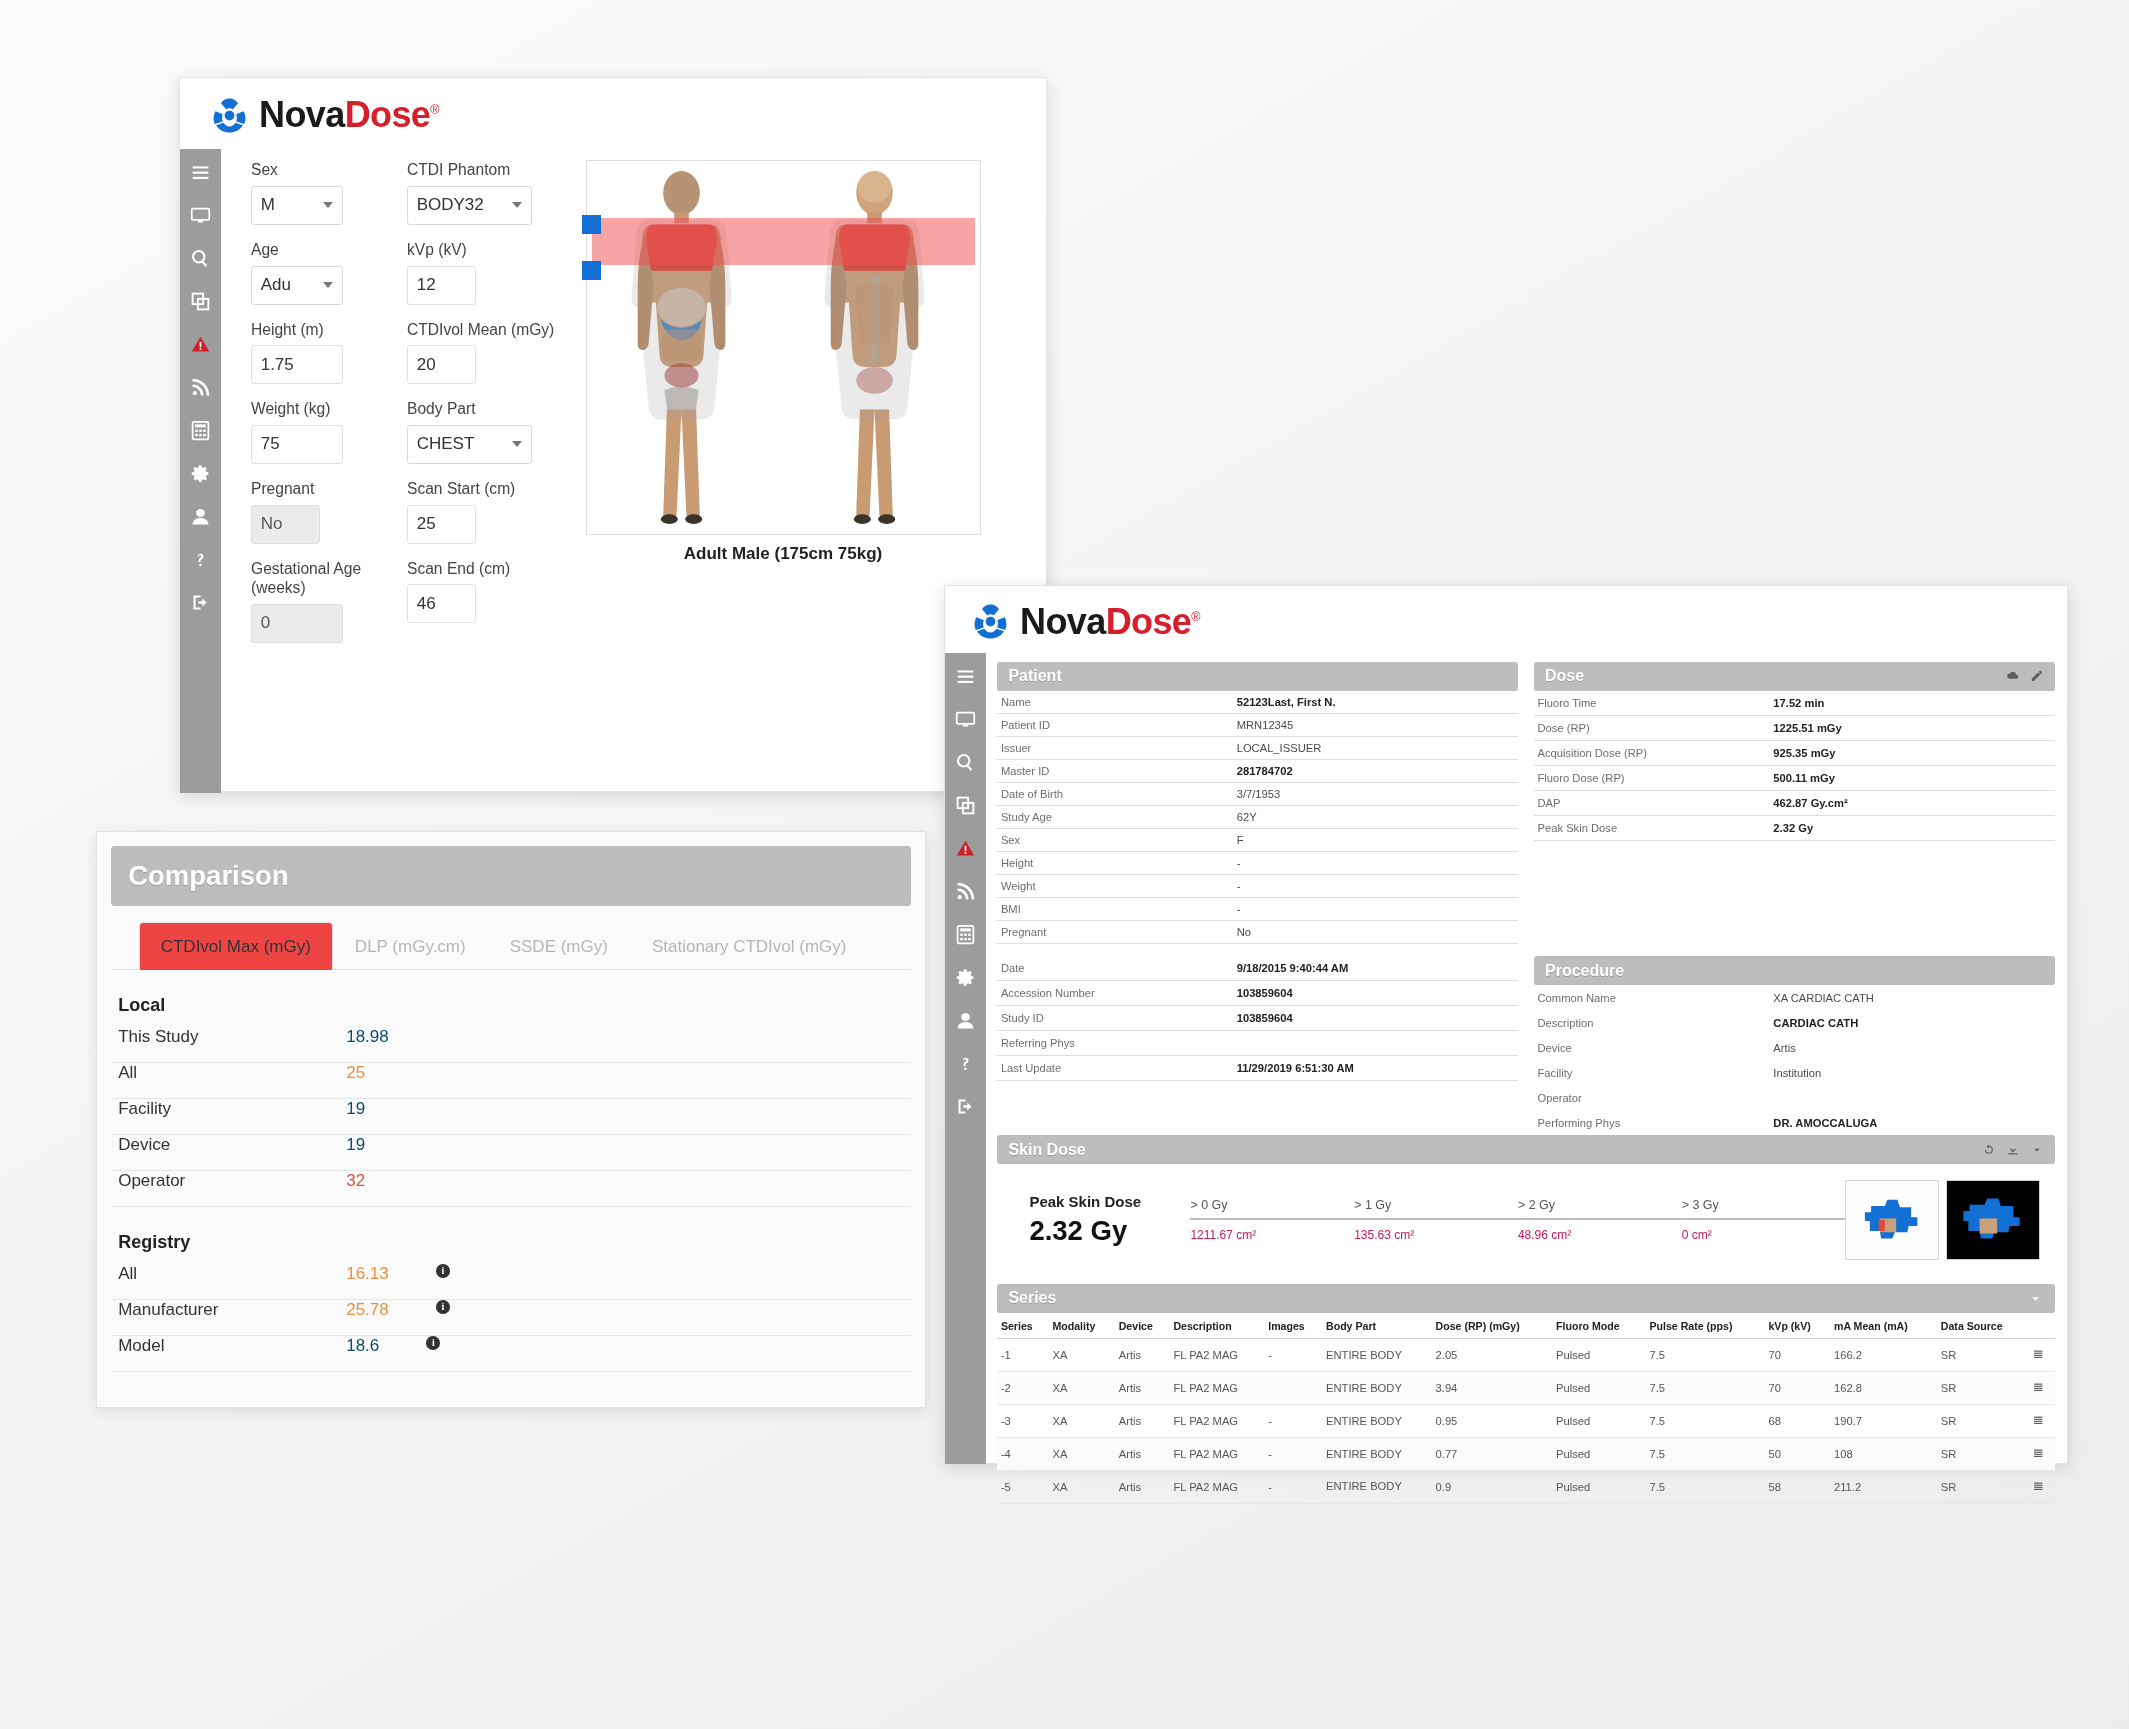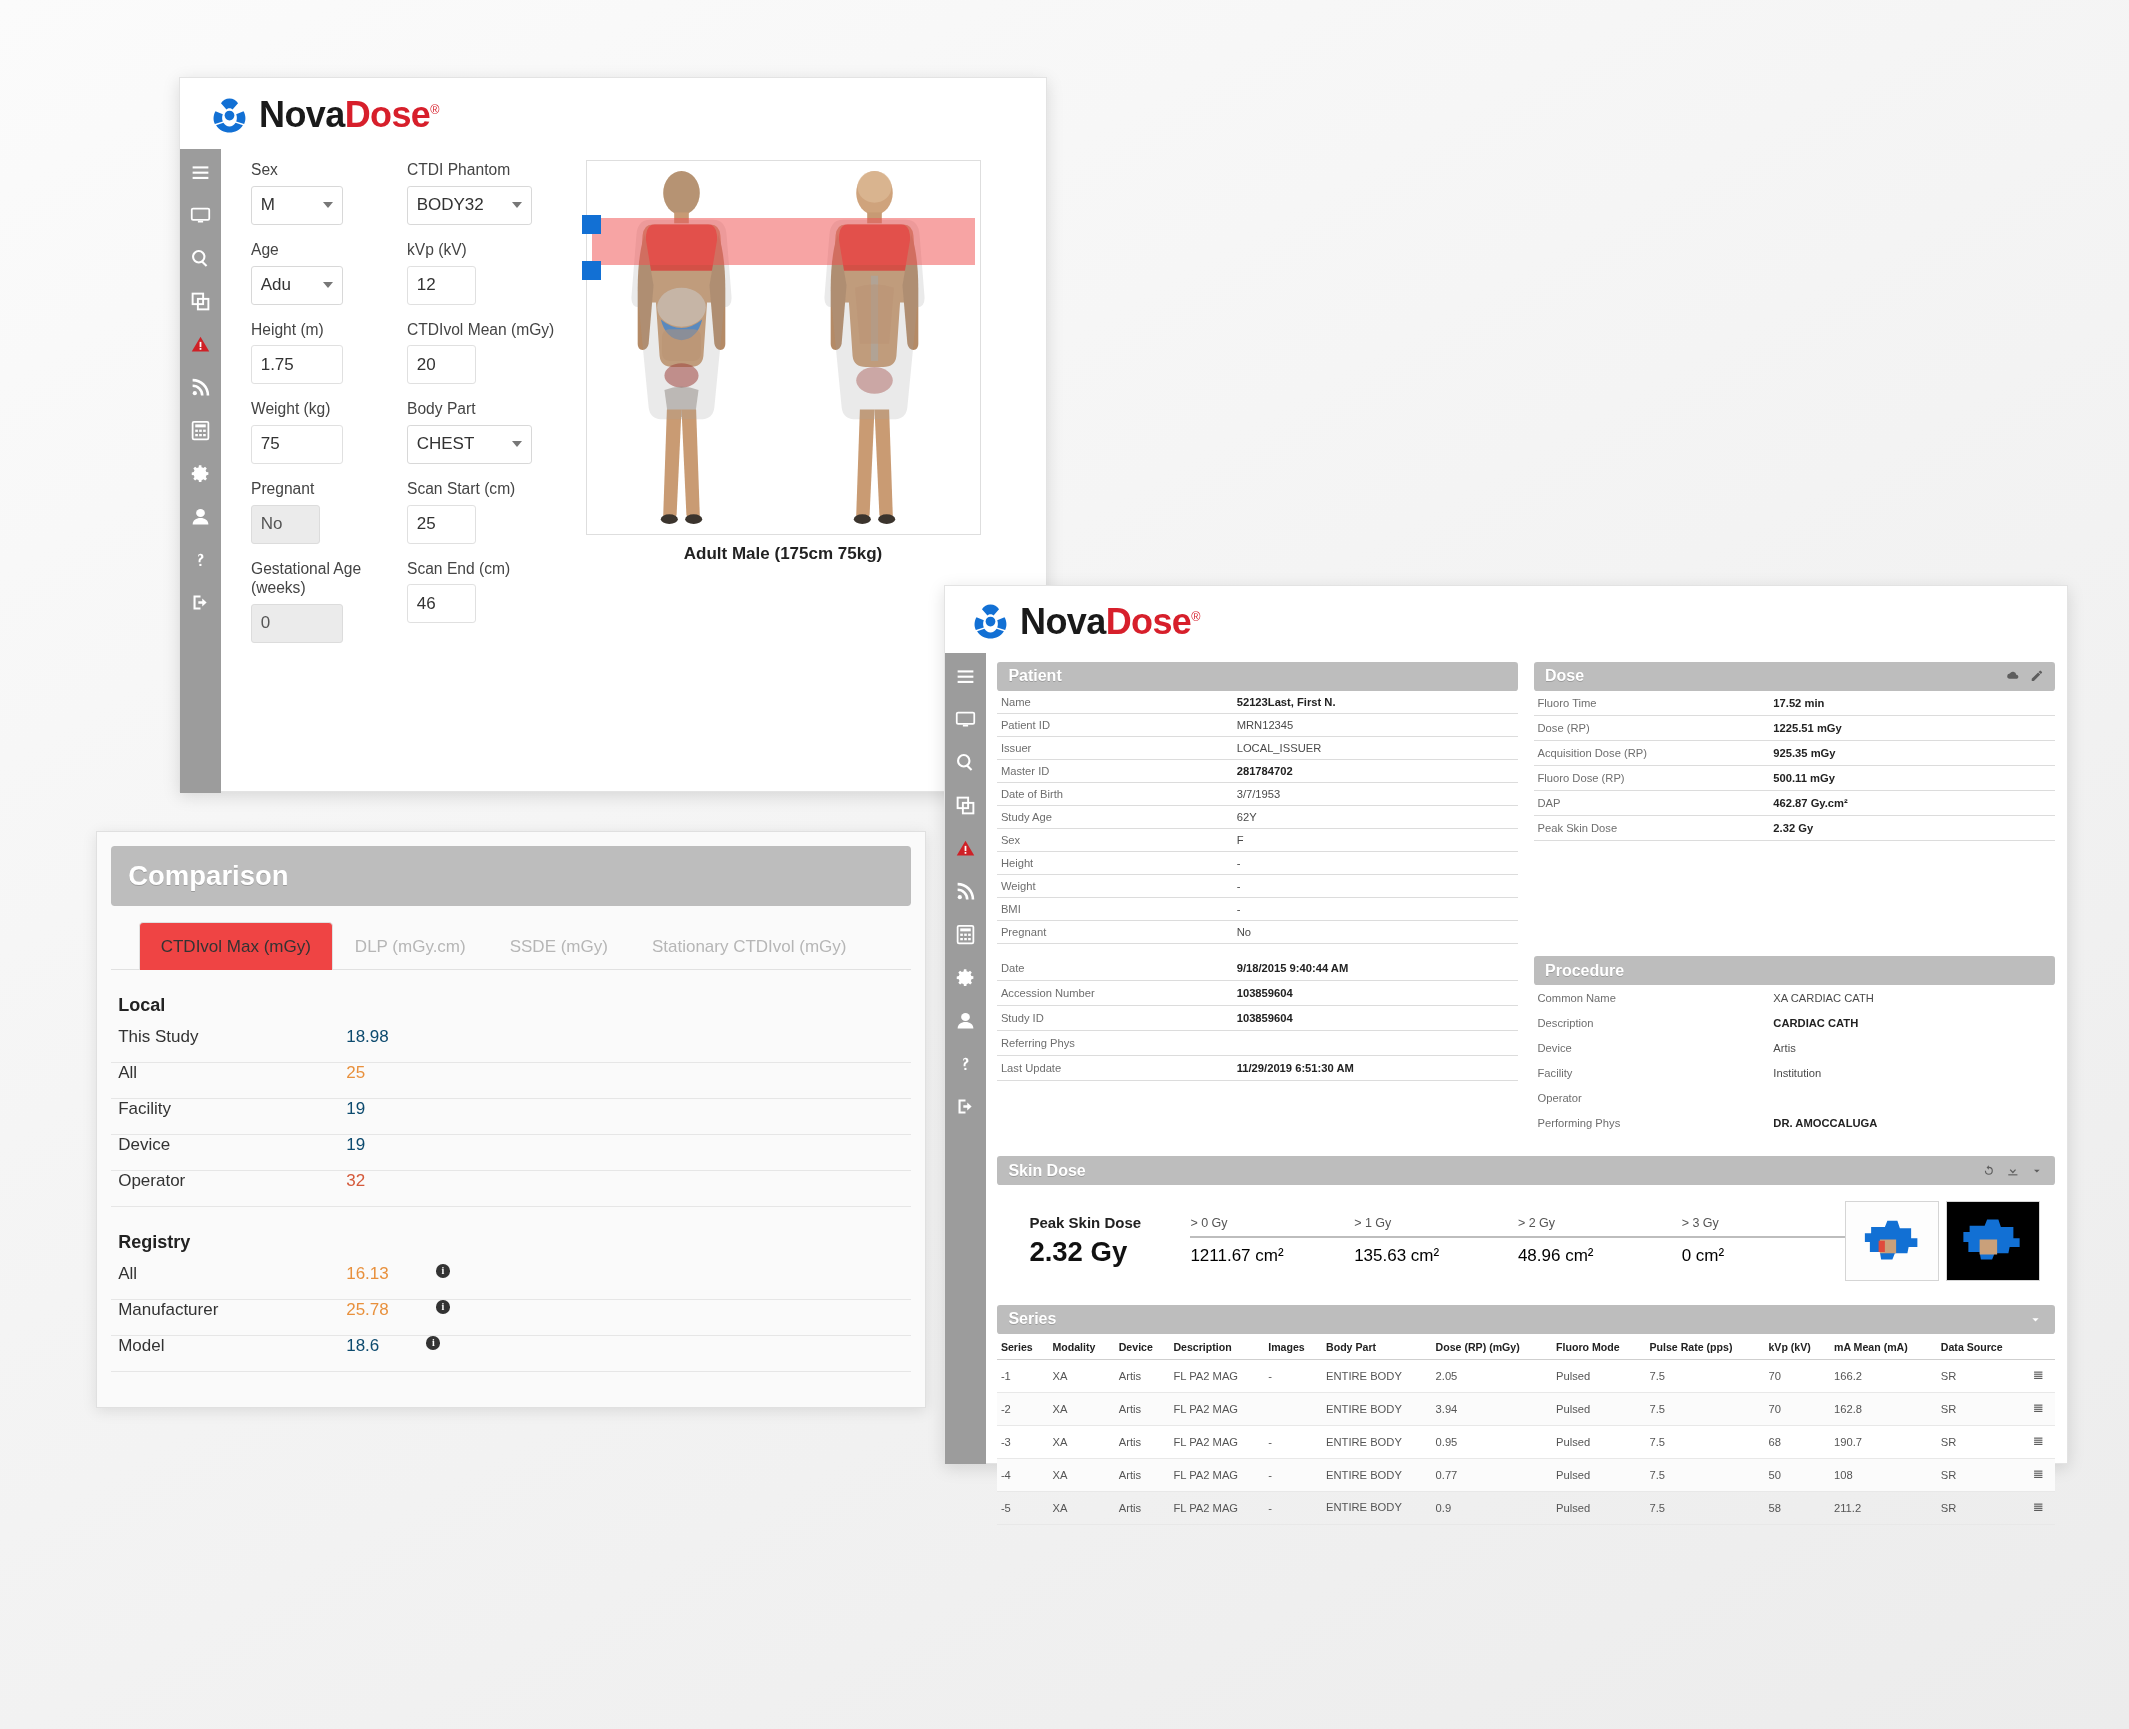--- a/index.html
+++ b/index.html
@@ -121,30 +121,30 @@
   .sub-head .tools { display: flex; gap: 10px; align-items: center; }
   .sub-head .tools svg { width: 13.7px; height: 13.7px; fill: #5e5e5e; }
   .kv { display: flex; align-items: center; height: 23px; border-bottom: 0.6px solid #dcdcdc;
         font-size: 11.2px; }
   .kv .k { width: 46%; color: #6e6e6e; padding-left: 3.7px; }
   .kv .v { color: #4a4a4a; }
   .kv .v.b { color: #222; font-weight: 600; }
   .kv.tall { height: 25px; }
 
   
-  .skin-card { margin-top: 21px; }
+  .skin-card { margin-top: 0; }
   .skin-body { display: flex; align-items: center; padding: 16px 6.2px 13.7px 6.2px; }
   .psd-label { font-size: 15px; font-weight: 700; color: #222; }
   .psd-value { font-size: 27.5px; font-weight: 700; color: #111; margin-top: 5px; }
   .psd-block { width: 187px; padding-left: 26px; }
   .thresh { flex: 1; }
   .thresh-row { display: flex; }
   .thresh-row .c { flex: 1; font-size: 12.5px; color: #555; text-align: left; }
   .thresh-sep { height: 1.2px; background: #bdbdbd; margin: 6.2px 0 8.7px 0; }
-  .thresh-row.vals .c { color: #000000; font-size: 17px; }
+  .thresh-row.vals .c { color: #be185d; font-size: 12px; }
   .thumbs { display: flex; gap: 6.2px; padding-right: 8.7px; }
   .thumb { width: 94px; height: 80px; border: 0.6px solid #d5d5d5; position: relative; overflow: hidden; }
   .thumb.dark { background: #000; }
   .thumb.light { background: #fdfdfd; }
 
   
   .series-card { margin-top: 10px; }
   table.series { width: 100%; border-collapse: collapse; margin-top: 3.7px; }
   table.series th {
     font-size: 10.6px; color: #222; font-weight: 700; text-align: left;

